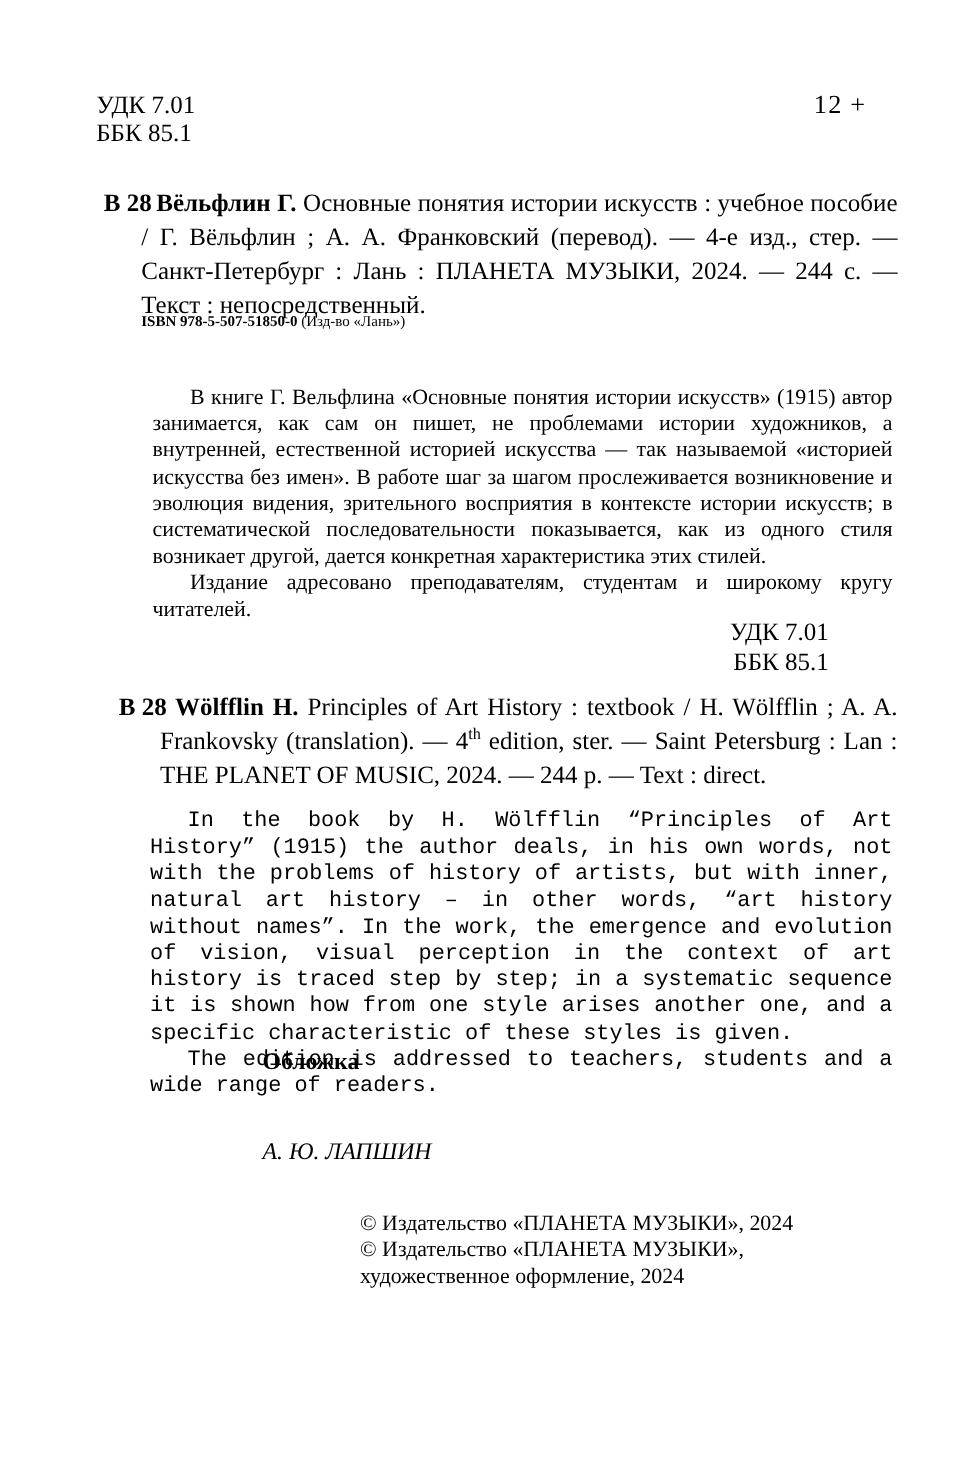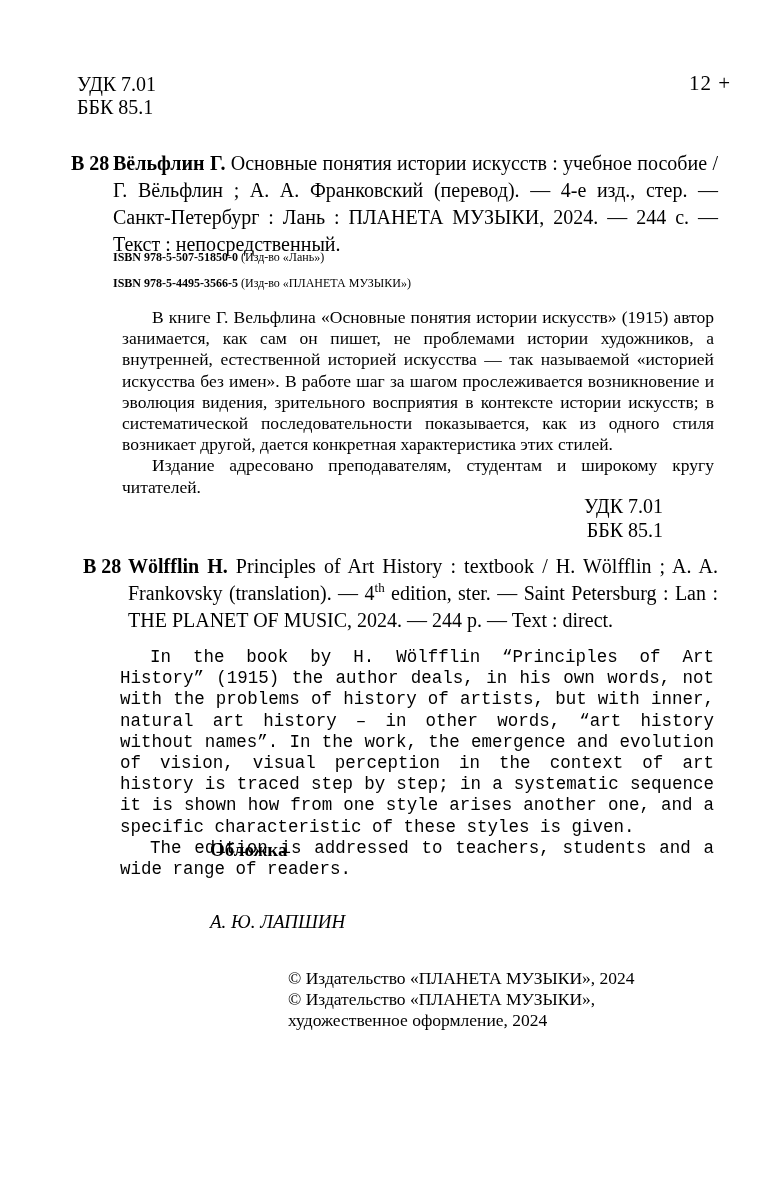--- a/index.html
+++ b/index.html
@@ -10,38 +10,38 @@
     background:#ffffff;
     color:#000000;
     font-family:"Liberation Serif", serif;
     overflow:hidden;
   }
   .codes-top {
     position:absolute; left:77px; top:73px;
     font-size:20px; line-height:22.5px;
   }
   .age {
-    position:absolute; left:689px; top:71px;
+    position:absolute; left:651px; top:71px;
     font-size:21px; letter-spacing:1px;
   }
   .bib-ru {
     position:absolute; left:71px; top:150px; width:647px;
     font-size:20px; line-height:27px;
     text-align:justify;
     padding-left:42px; text-indent:-42px;
   }
   .bib-en {
     position:absolute; left:83px; top:553px; width:635px;
     font-size:20px; line-height:27px;
     text-align:justify;
     padding-left:45px; text-indent:-45px;
   }
   .bib-label {
     display:inline-block; width:42px;
-    text-indent:0; font-weight:bold;
+    text-indent:0; font-weight:bold;margin-left:12px;
   }
   .bib-en .bib-label { width:45px; }
   .bib-en sup { font-size:13px; line-height:0; }
   .isbn {
     position:absolute; left:113px; top:244px;
     font-size:12px; line-height:26px;
   }
   .isbn b { font-weight:bold; }
   .ann {
     font-size:17.5px; line-height:21.2px;
@@ -75,21 +75,20 @@
     <div>УДК 7.01</div>
     <div>ББК 85.1</div>
   </div>
 
   <div class="age">12 +</div>
 
   <p class="bib-ru"><span class="bib-label">В 28</span><b>Вёльфлин Г.</b><span> Основные понятия истории искусств : учебное пособие / Г. Вёльфлин ; А. А. Франковский (перевод). — 4-е изд., стер. — Санкт-Петербург : Лань : ПЛАНЕТА МУЗЫКИ, 2024. — 244 с. — Текст : непосредственный.</span></p>
 
   <div class="isbn">
     <div><b>ISBN 978-5-507-51850-0</b><span> (Изд-во «Лань»)</span></div>
-    <div><b>ISBN 978-5-4495-3566-5</b><span> (Изд-во «ПЛАНЕТА МУЗЫКИ»)</span></div>
   </div>
 
   <div class="ann ann-ru">
     <p>В книге Г. Вельфлина «Основные понятия истории искусств» (1915) автор занимается, как сам он пишет, не проблемами истории художников, а внутренней, естественной историей искусства — так называемой «историей искусства без имен». В работе шаг за шагом прослеживается возникновение и эволюция видения, зрительного восприятия в контексте истории искусств; в систематической последовательности показывается, как из одного стиля возникает другой, дается конкретная характеристика этих стилей.</p>
     <p>Издание адресовано преподавателям, студентам и широкому кругу читателей.</p>
   </div>
 
   <div class="codes-mid">
     <div>УДК 7.01</div>
     <div>ББК 85.1</div>

